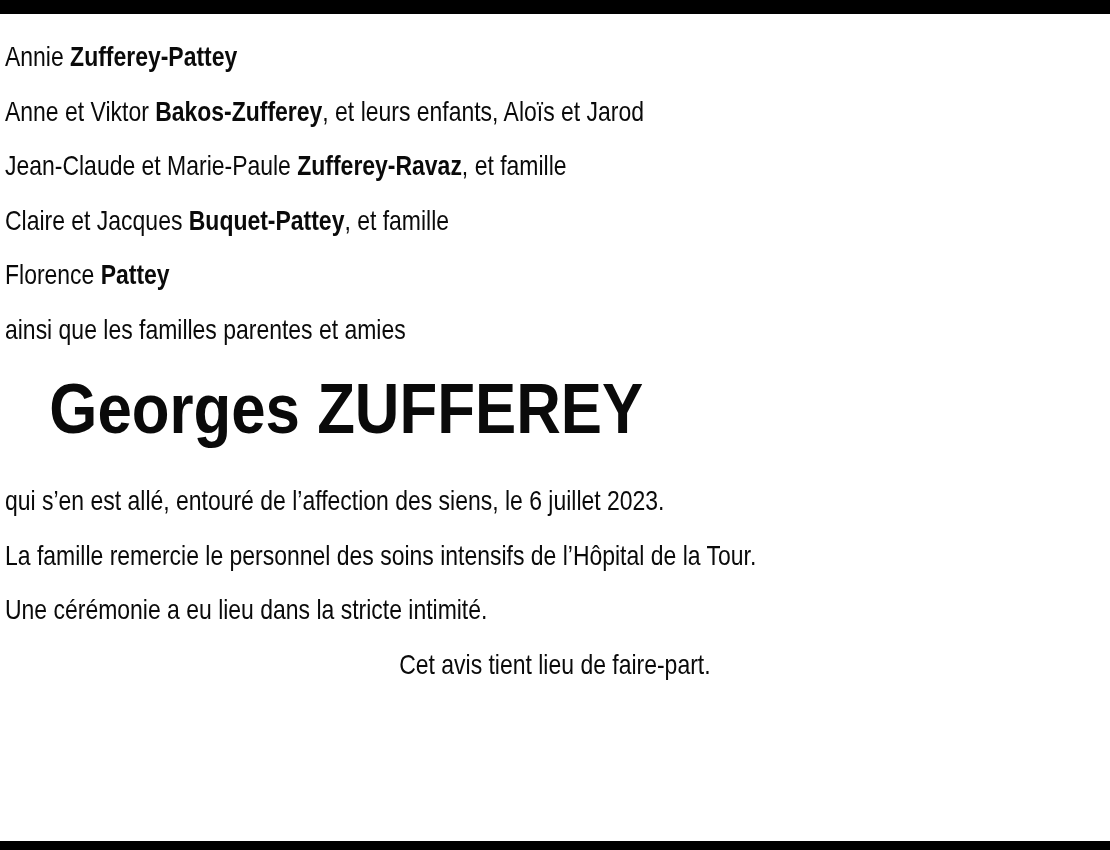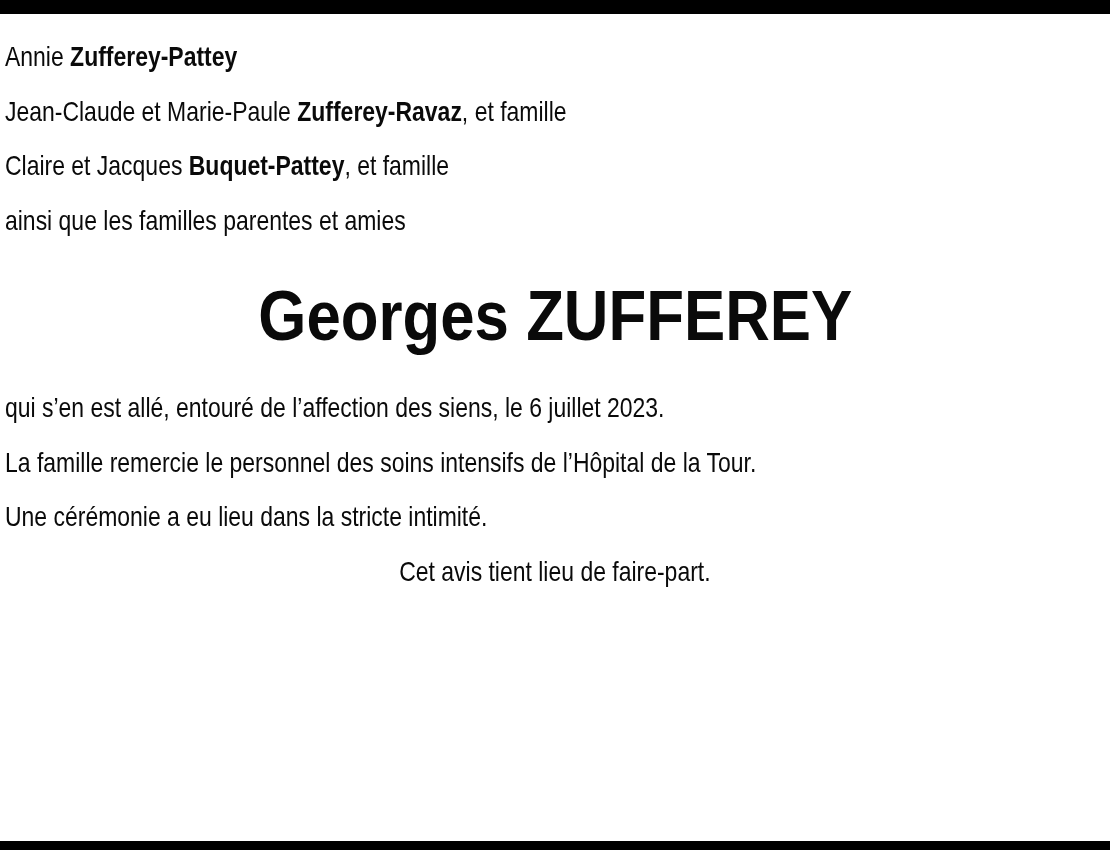--- a/index.html
+++ b/index.html
@@ -41,22 +41,21 @@
   
   .sq {
     display: inline-block;
     transform: scaleX(0.82);
     transform-origin: 0 50%;
     white-space: nowrap;
   }
   .line b { font-weight: bold; }
 
   .big-name-row {
-    text-align: center;
-    margin: 22px 0 0 0;
+    margin: 6px 0 0 0;
     line-height: 92px;
     white-space: nowrap;
     width: 1100px;
   }
   .big-name-row .sqc {
     display: inline-block;
     font-size: 71px;
     font-weight: bold;
     transform: scaleX(0.87);
     transform-origin: 50% 50%;
@@ -72,27 +71,29 @@
 </style>
 </head>
 <body>
 
 <div class="border-bar top"></div>
 
 <div class="content">
 
   <div class="line"><span class="sq"><span>Annie </span><b>Zufferey-Pattey</b></span></div>
 
+  <div class="line"><span class="sq"><span>Anne et Viktor </span><b>Bakos-Zufferey</b><span>, et leurs enfants, Aloïs et Jarod</span></span></div>
 
   <div class="line"><span class="sq"><span>Jean-Claude et Marie-Paule </span><b>Zufferey-Ravaz</b><span>, et famille</span></span></div>
 
 
 
   <div class="line"><span class="sq"><span>Claire et Jacques </span><b>Buquet-Pattey</b><span>, et famille</span></span></div>
 
+  <div class="line"><span class="sq"><span>Florence </span><b>Pattey</b></span></div>
 
   <div class="line"><span class="sq"><span>ainsi que les familles parentes et amies</span></span></div>
 
 
   <div class="big-name-row"><span class="sqc">Georges ZUFFEREY</span></div>
 
   <div class="line"><span class="sq">qui s’en est allé, entouré de l’affection des siens, le 6 juillet 2023.</span></div>
 
   <div class="line"><span class="sq">La famille remercie le personnel des soins intensifs de l’Hôpital de la Tour.</span></div>
 

